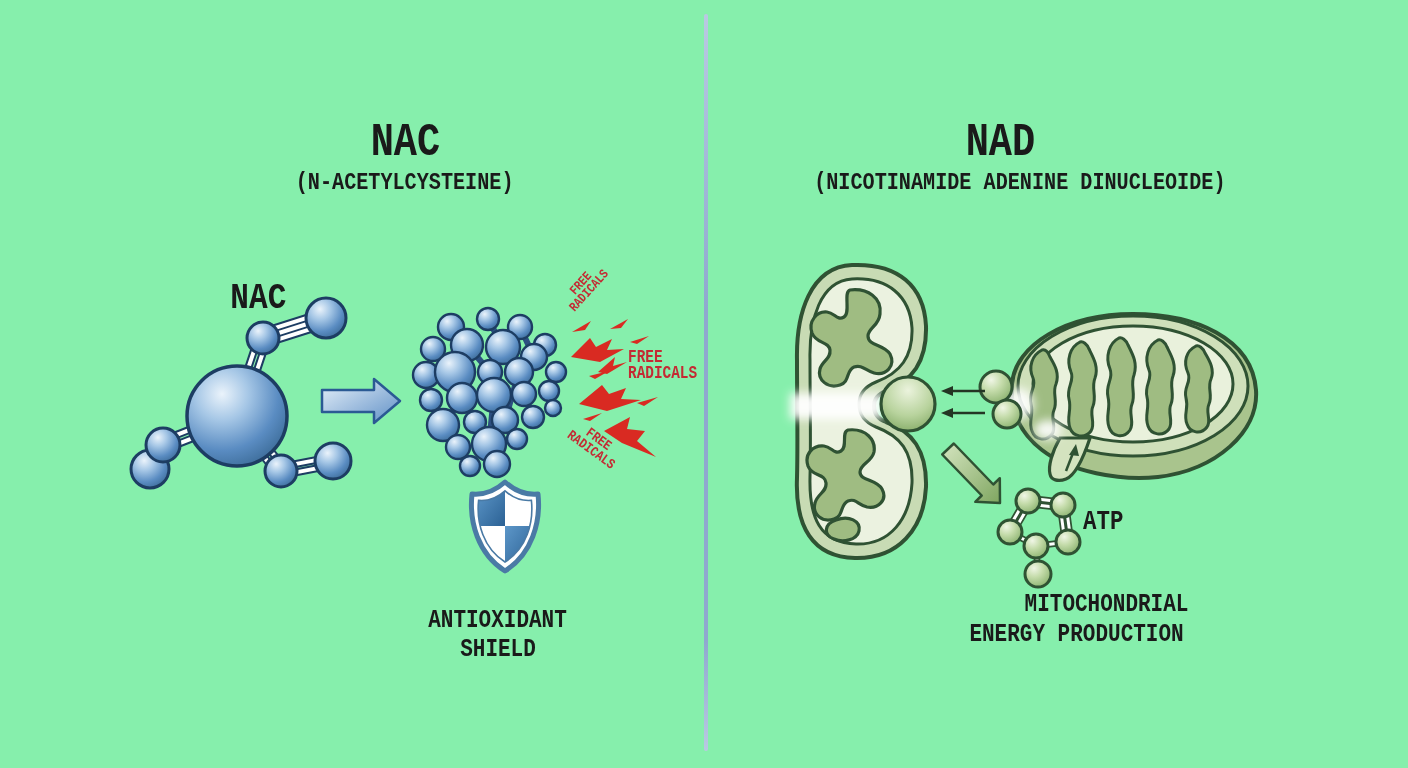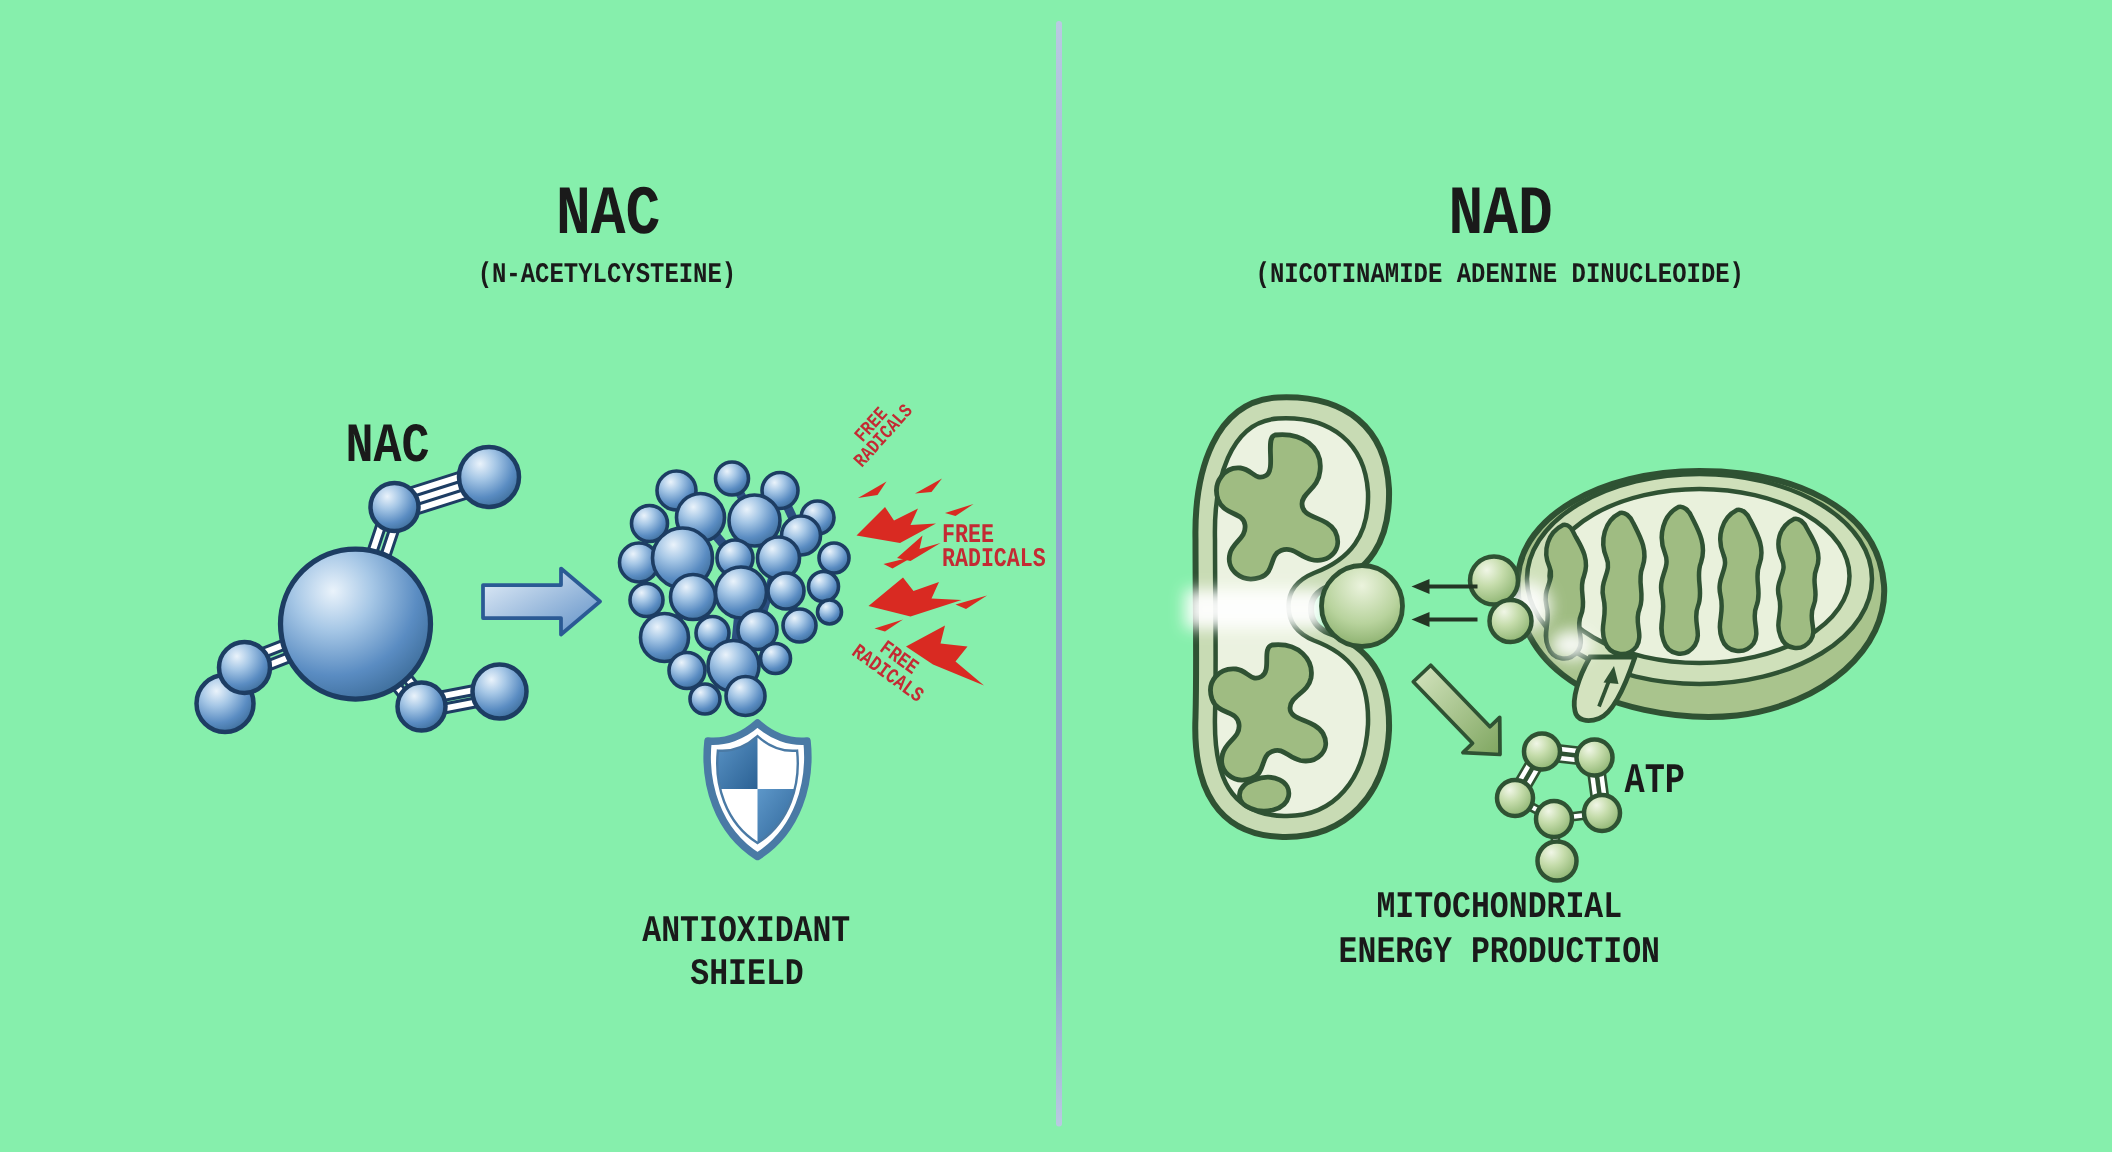--- a/index.html
+++ b/index.html
@@ -5,21 +5,21 @@
   html,body{margin:0;padding:0;background:#ffffff;}
   .canvas{position:relative;width:1408px;height:768px;background:#86efac;overflow:hidden;
           font-family:Liberation Mono, monospace;color:#1a1a1a;}
   .abs{position:absolute;}
   .divider{position:absolute;left:704px;top:14px;width:4px;height:737px;
            background:linear-gradient(#b9c9e2,#8fa9cf 40%,#8fa9cf 85%,#b9c9e2);border-radius:2px;}
   .ttl{font-weight:700;text-align:center;letter-spacing:0;}
   .cond{display:inline-block;transform:scaleX(0.84);transform-origin:center;white-space:nowrap;}
   .condL{display:inline-block;transform:scaleX(0.8);transform-origin:left center;white-space:nowrap;}
   .big{font-size:46px;line-height:46px;}
-  .sub{font-size:19px;line-height:26px;}
+  .sub{font-size:24px;line-height:26px;}
   .caption{font-size:25px;line-height:28.5px;font-weight:700;text-align:center;}
   .red{color:#c42a33;font-weight:700;}
   .fr-mid{font-size:18px;line-height:15.5px;text-align:left;}
   .fr-rot{font-weight:700;color:#c42a33;text-align:center;}
   svg{position:absolute;left:0;top:0;}
   .nolabel{pointer-events:none;}
 </style>
 </head>
 <body>
 
@@ -64,21 +64,21 @@
   </div>
 
   <div class="abs ttl" style="left:874px;top:390px;width:68px;font-size:26px;color:#15321a;">
     <span class="cond" style="transform:scaleX(0.74);">NAD</span>
   </div>
 
   <div class="abs ttl" style="left:1083px;top:506px;width:80px;font-size:28px;text-align:left;">
     <span class="condL">ATP</span>
   </div>
 
-  <div class="abs caption" style="left:845px;top:590px;width:310px;line-height:30px;">
+  <div class="abs caption" style="left:894px;top:590px;width:310px;line-height:30px;text-align:right;">
     <div><span class="cond">MITOCHONDRIAL</span></div>
     <div><span class="cond">ENERGY PRODUCTION</span></div>
   </div>
 
   <svg width="704" height="768" viewBox="0 0 704 768" class="nolabel">
     <defs>
       <radialGradient id="bluG" cx="35%" cy="28%" r="75%">
         <stop offset="0%" stop-color="#eaf3fb"></stop>
           <stop offset="35%" stop-color="#a6c7e6"></stop>
         <stop offset="75%" stop-color="#5a8cc2"></stop>

